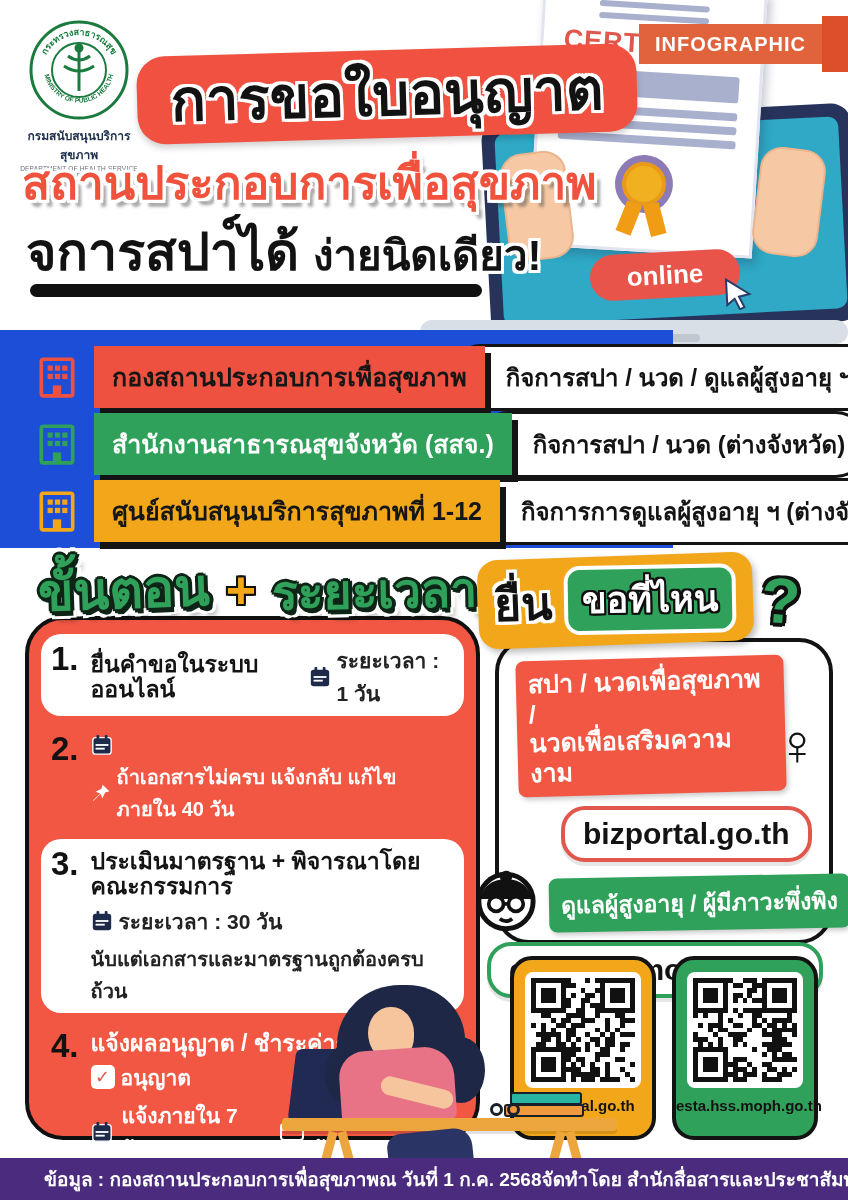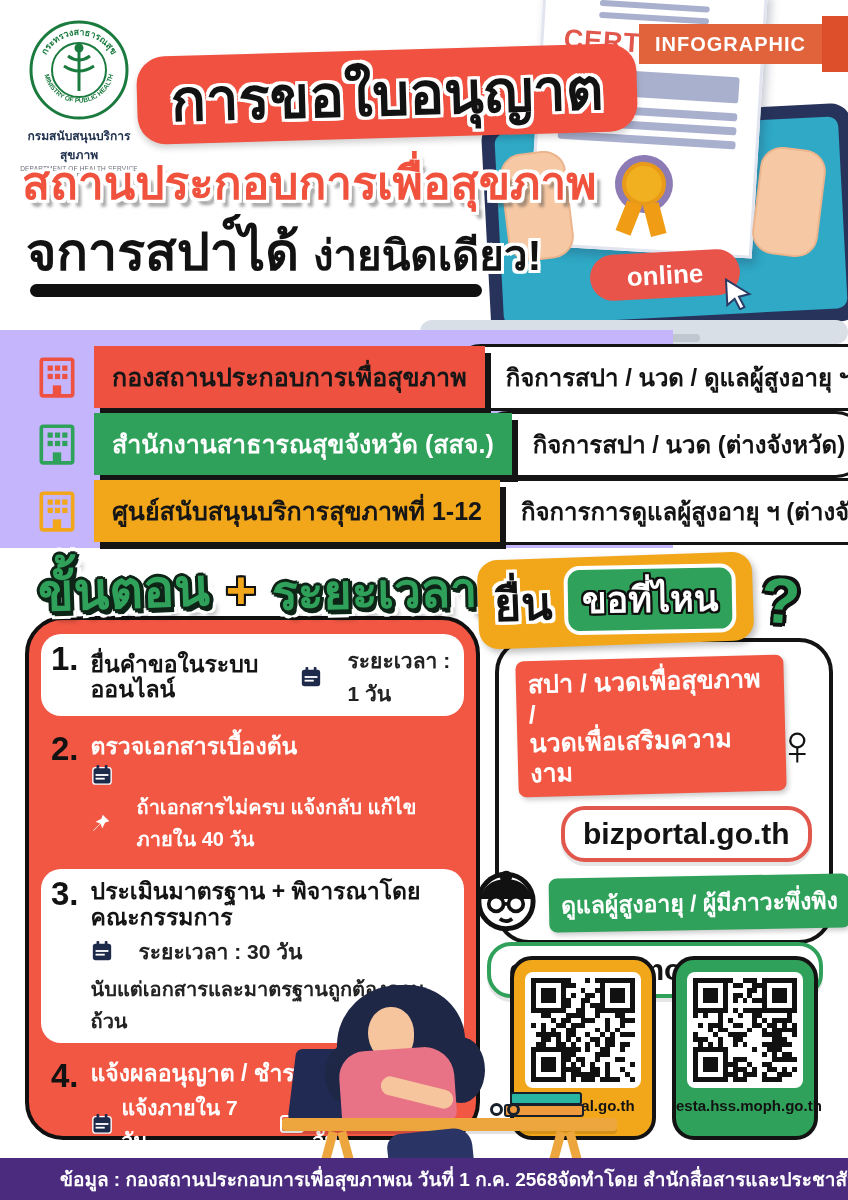--- a/index.html
+++ b/index.html
@@ -51,21 +51,21 @@
   .medal::before{left:8px;transform:rotate(18deg);}
   .medal::after{right:8px;transform:rotate(-18deg);}
   .hand{position:absolute;width:66px;height:108px;background:#F6C9A4;border:2px solid #EBB48C;border-radius:22px;}
   .hand.left{left:96px;top:152px;transform:rotate(-7deg);}
   .hand.right{left:348px;top:148px;transform:rotate(7deg);}
   .online-btn{position:absolute;left:182px;top:252px;width:150px;height:46px;background:#E8534A;border-radius:23px;transform:rotate(-3deg);
     display:flex;align-items:center;justify-content:center;color:#fff;font-size:26px;font-weight:700;}
   .online-btn svg{position:absolute;right:-14px;bottom:-16px;}
 
   
-  .band{position:absolute;left:0;top:330px;width:673px;height:218px;background:#c4b5fd;padding:16px 0 0 34px;}
+  .band{position:absolute;left:0;top:330px;width:673px;height:218px;background:#1d4ed8;padding:16px 0 0 34px;}
   .agency-row{display:flex;align-items:center;height:62px;margin-bottom:5px;position:relative;}
   .agency-icon{flex:0 0 46px;height:46px;margin-right:14px;}
   .a1{color:#EF5140;} .a2{color:#2FA15A;} .a3{color:#F2A71B;}
   .agency-label{position:relative;z-index:2;padding:11px 18px;font-size:25px;font-weight:700;box-shadow:6px 7px 0 #141414;white-space:nowrap;}
   .agency-label.a1{background:#EF5140;color:#161616;}
   .agency-label.a2{background:#2FA15A;color:#ffffff;}
   .agency-label.a3{background:#F2A71B;color:#161616;}
   .agency-desc{position:relative;z-index:1;flex:1;margin-left:-34px;margin-right:30px;background:#fff;border:3px solid #141414;border-radius:30px;
     padding:11px 18px 11px 52px;font-size:24px;font-weight:700;color:#141414;white-space:nowrap;}
 
@@ -78,21 +78,21 @@
   .steps-title .w2{font-size:48px;transform:rotate(-1deg);display:inline-block;}
 
   .steps-panel{position:absolute;left:25px;top:68px;width:455px;height:524px;background:#F15743;border:4px solid #101010;border-radius:38px;
     padding:14px 12px;display:flex;flex-direction:column;gap:8px;z-index:1;}
   .step{display:flex;gap:12px;padding:6px 10px;}
   .step.boxed{background:#fff;border-radius:20px;}
   .step-no{font-size:33px;font-weight:800;color:#121212;line-height:1;padding-top:2px;}
   .step-body{display:flex;flex-direction:column;gap:5px;padding-top:4px;}
   .step-title{font-size:23px;font-weight:700;color:#141414;line-height:1.1;}
   .on-red .step-title{color:#fff;}
-  .trow{display:flex;align-items:center;gap:26px;font-size:21px;font-weight:700;color:#222;}
+  .trow{display:flex;align-items:center;gap:6px;font-size:21px;font-weight:700;color:#222;}
   .on-red .trow{color:#fff;}
   .trow svg{flex:0 0 auto;}
   .checkbox{display:inline-flex;align-items:center;justify-content:center;width:24px;height:24px;background:#fff;border-radius:5px;color:#E2574C;font-weight:800;font-size:18px;}
   .checkbox::after{content:"\2713";}
   .note{font-size:20px;font-weight:700;}
   .gap26{gap:26px;}
 
   
   .illu{position:absolute;left:282px;top:437px;width:335px;height:185px;z-index:6;}
   .hair{position:absolute;left:55px;top:0;width:128px;height:122px;background:#1E2745;border-radius:52% 48% 58% 42%;}
@@ -141,21 +141,21 @@
 
   
   .qr-row{position:absolute;left:510px;top:408px;display:flex;gap:16px;z-index:2;}
   .qr-card{width:146px;height:184px;border:4px solid #131313;border-radius:22px;padding-top:12px;text-align:center;}
   .qr-card.orange{background:#F2A71B;}
   .qr-card.green{background:#2FA15A;}
   .qr-window{width:116px;height:116px;background:#fff;border-radius:8px;margin:0 auto;padding:6px;}
   .qr-label{font-size:15px;font-weight:800;color:#131313;margin-top:9px;}
 
   
-  .footer{position:absolute;left:0;top:1158px;width:848px;height:42px;background:#4A2B7E;display:flex;align-items:center;justify-content:space-between;padding:0 88px 0 60px;z-index:7;}
+  .footer{position:absolute;left:0;top:1158px;width:848px;height:42px;background:#4A2B7E;display:flex;align-items:center;justify-content:space-between;padding:0 88px 0 44px;z-index:7;}
   .footer div{color:#fff;font-size:19px;font-weight:700;white-space:nowrap;}
 </style>
 </head>
 <body>
 
 <div id="poster">
 
   <div class="logo">
     <svg width="100" height="100" viewBox="0 0 100 100">
       <defs>
@@ -296,21 +296,20 @@
                 <rect x="15" y="1" width="3" height="5" rx="1" fill="#1E2A4A"></rect>
               </svg>
             <span>ระยะเวลา : 1 วัน</span>
           </div>
         </div>
       </div>
 
       <div class="step on-red">
         <div class="step-no">2.</div>
         <div class="step-body">
-          <div class="step-title">ตรวจเอกสารเบื้องต้น</div>
           <div class="trow">
             <svg width="22" height="22" viewBox="0 0 24 24">
                 <rect x="2" y="4" width="20" height="18" rx="3" fill="#1E2A4A" stroke="#fff" stroke-width="1.5"></rect>
                 <rect x="5" y="11" width="14" height="2" fill="#fff"></rect>
                 <rect x="5" y="15" width="10" height="2" fill="#fff"></rect>
                 <rect x="6" y="1" width="3" height="5" rx="1" fill="#1E2A4A"></rect>
                 <rect x="15" y="1" width="3" height="5" rx="1" fill="#1E2A4A"></rect>
               </svg>
           </div>
           <div class="trow note">
@@ -337,20 +336,24 @@
             <span>ระยะเวลา : 30 วัน</span>
           </div>
           <div class="note" style="color:#222;">นับแต่เอกสารและมาตรฐานถูกต้องครบถ้วน</div>
         </div>
       </div>
 
       <div class="step on-red">
         <div class="step-no">4.</div>
         <div class="step-body">
           <div class="step-title">แจ้งผลอนุญาต / ชำระค่าธรรมเนียม</div>
+          <div class="trow">
+            <span class="checkbox"></span>
+            <span>อนุญาต</span>
+          </div>
           <div class="trow gap26">
             <span class="trow" style="gap:9px;">
               <svg width="22" height="22" viewBox="0 0 24 24">
                   <rect x="2" y="4" width="20" height="18" rx="3" fill="#1E2A4A" stroke="#fff" stroke-width="1.5"></rect>
                   <rect x="5" y="11" width="14" height="2" fill="#fff"></rect>
                   <rect x="5" y="15" width="10" height="2" fill="#fff"></rect>
                   <rect x="6" y="1" width="3" height="5" rx="1" fill="#1E2A4A"></rect>
                   <rect x="15" y="1" width="3" height="5" rx="1" fill="#1E2A4A"></rect>
                 </svg>
               <span>แจ้งภายใน 7 วัน</span>

